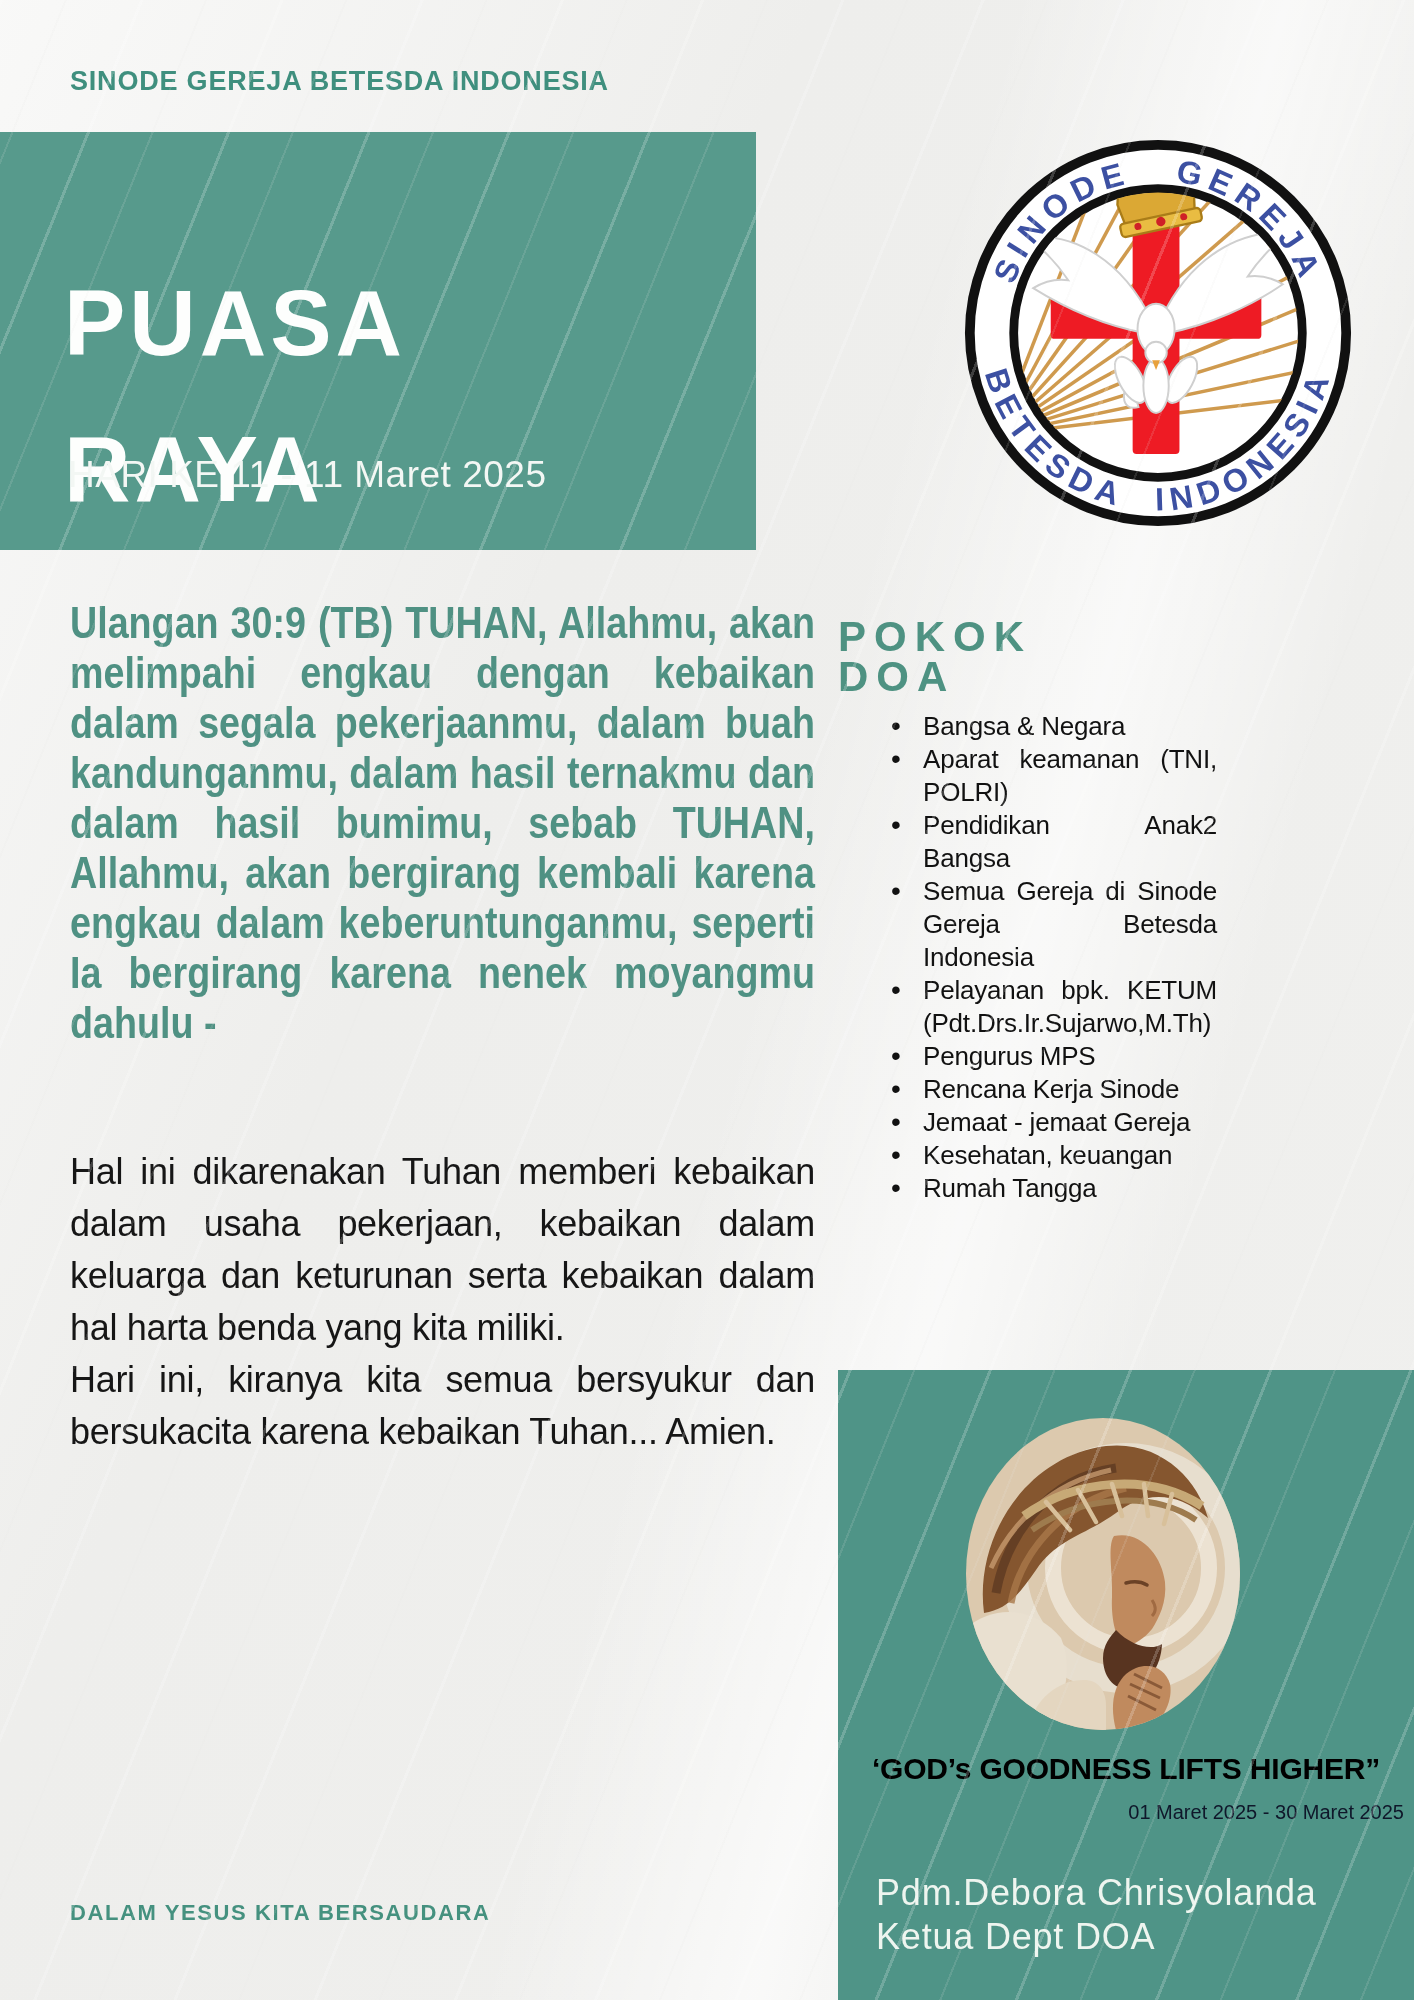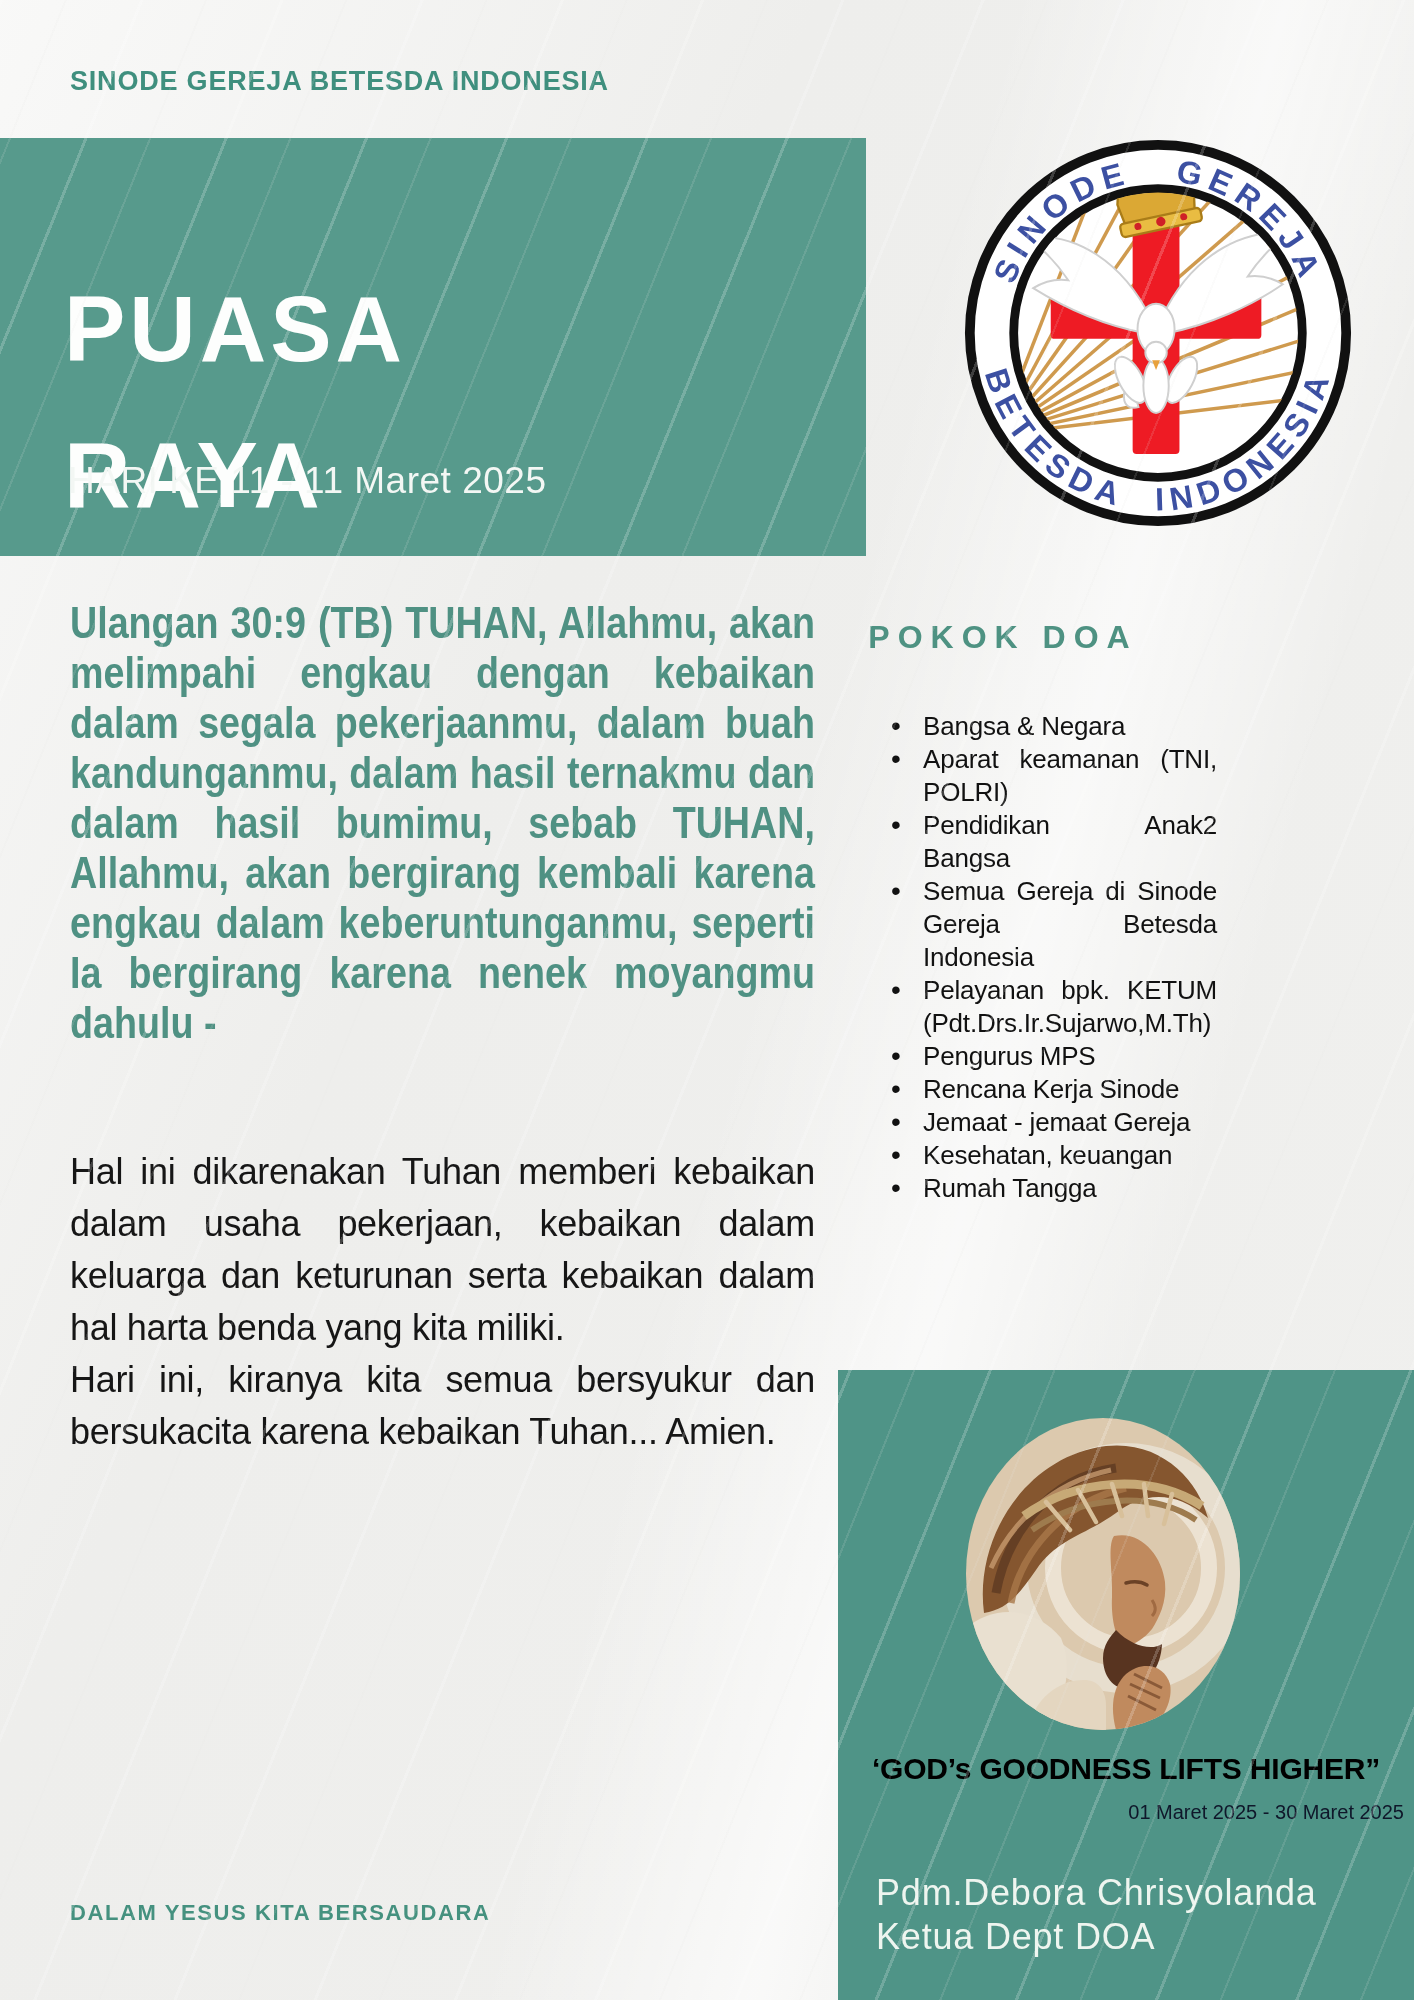--- a/index.html
+++ b/index.html
@@ -15,21 +15,21 @@
     content:""; position:absolute; inset:0; pointer-events:none; opacity:.22;
     background:repeating-linear-gradient(112deg, rgba(255,255,255,.9) 0 3px, rgba(255,255,255,0) 3px 60px, rgba(230,230,228,.6) 60px 62px, rgba(255,255,255,0) 62px 130px);
   }
   .abs{position:absolute;}
 
   .top-header{
     left:70px; top:58px; width:800px;
     font-size:27px; font-weight:bold; letter-spacing:.8px; color:#3f8f7e;margin-top:8px;
   }
 
-  .banner{ left:0; top:138px; width:866px; height:418px; background:#579a8c; }
+  .banner{ left:0; top:132px; width:756px; height:418px; background:#579a8c; }
   .banner-title{
     left:64px; top:118px; color:#fdfefd; font-weight:bold;
     font-size:92px; line-height:146px; letter-spacing:4px;
   }
   .banner-sub{
     left:68px; top:322px; color:#f3f7f4; font-size:37px; letter-spacing:.5px; font-weight:normal;
   }
 
   .logo{ left:963px; top:138px; width:390px; height:390px; }
 
@@ -40,22 +40,22 @@
     font-size:45px; line-height:50px;
   }
 
   .bodytext{
     left:70px; top:1146px; width:745px;
     text-align:justify; color:#161616; font-size:36px; line-height:52px; letter-spacing:-.3px;
   }
   .bodytext p{margin:0;}
 
   .prayer-heading{
-    left:838px; top:617px; width:330px; text-align:center;
-    color:#4e9282; font-weight:bold; font-size:32px; letter-spacing:8px; line-height:40px;
+    left:838px; top:617px; width:330px; 
+    color:#4e9282; font-weight:bold; font-size:42px; letter-spacing:8px; line-height:40px;
   }
   .prayer-list{ left:885px; top:710px; width:332px; }
   .prayer-list ul{ list-style:none; margin:0; padding:0; }
   .prayer-list li{
     position:relative; padding-left:38px; text-align:justify;
     color:#111; font-size:26px; line-height:33px; letter-spacing:-.2px;
   }
   .prayer-list li::before{
     content:"\2022"; position:absolute; left:6px; top:-1px; font-size:28px; color:#111;
   }

